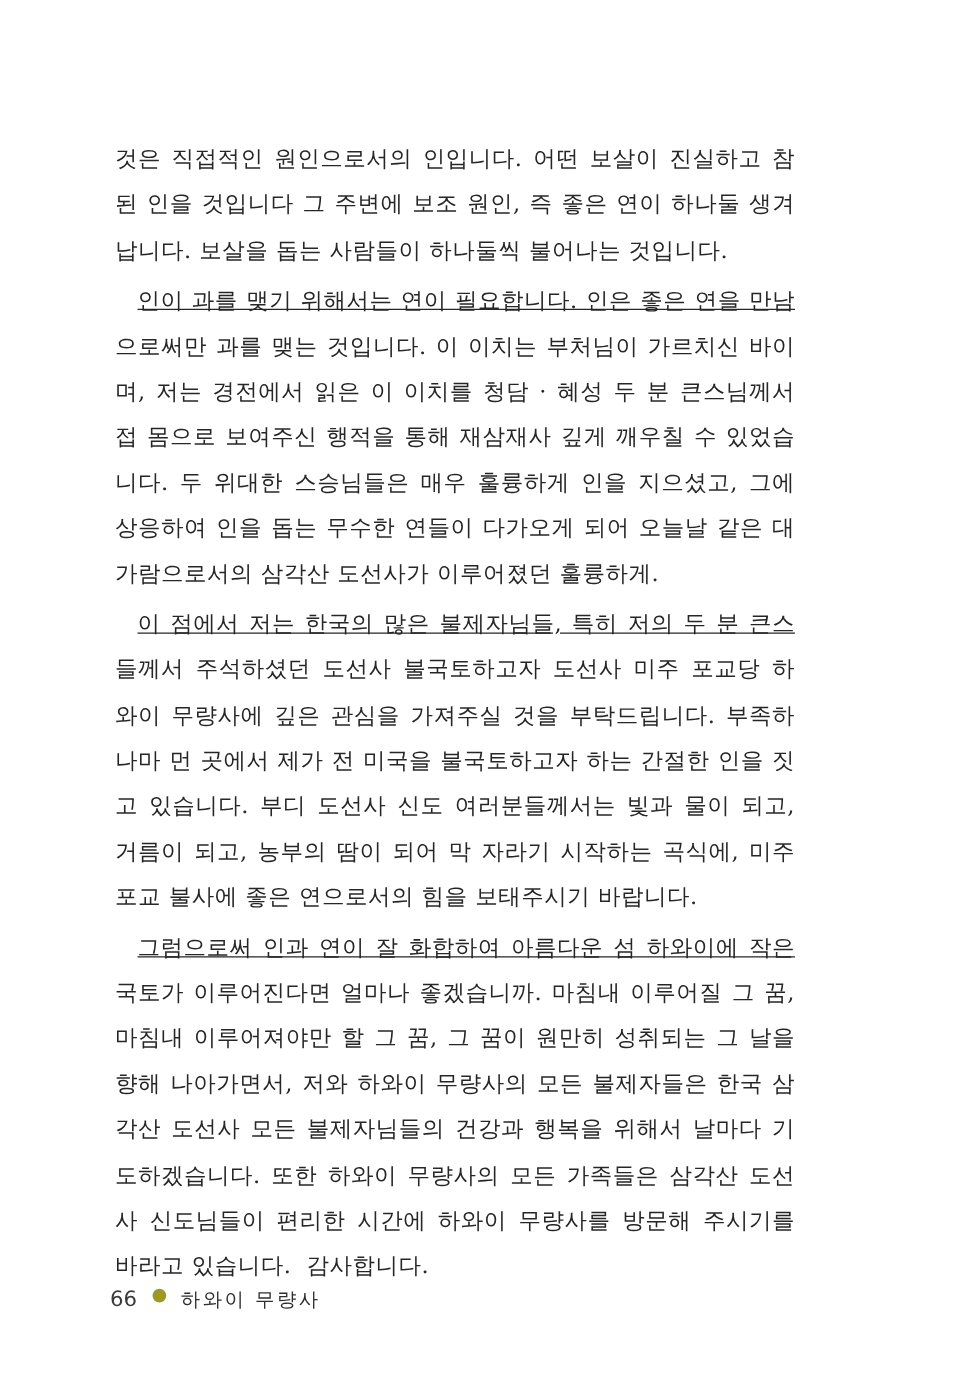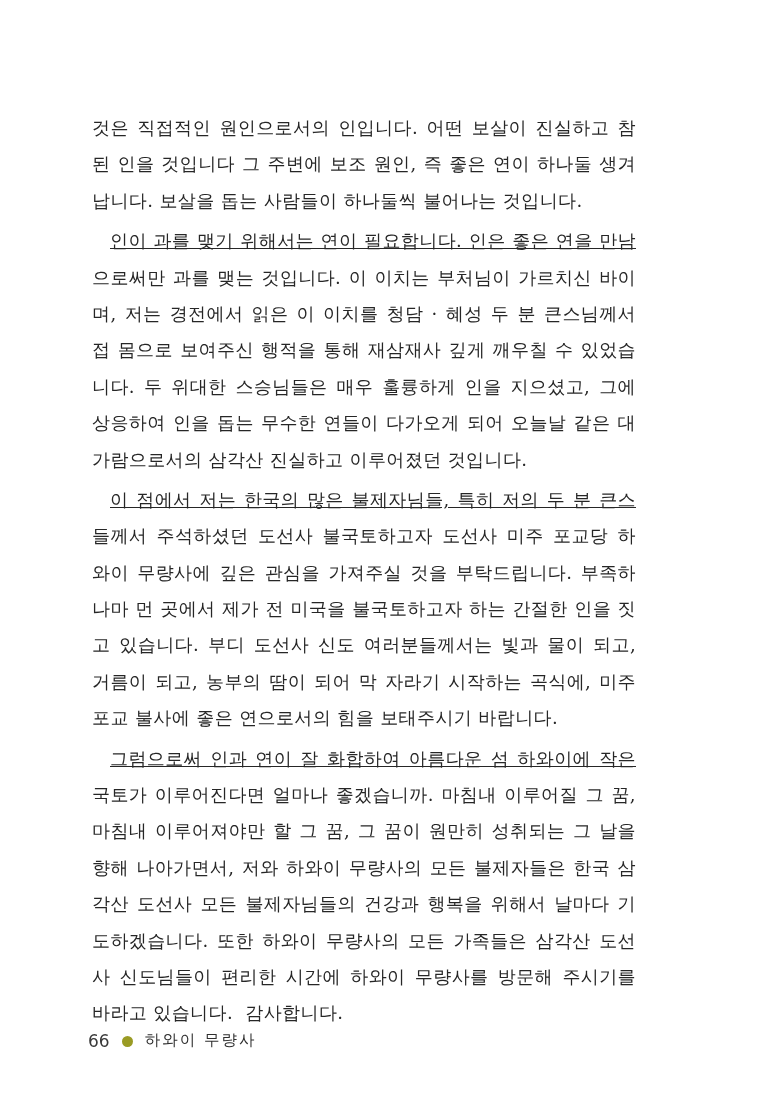--- a/index.html
+++ b/index.html
@@ -41,21 +41,20 @@
   }
   .line.ind {           
     text-indent: 1em;
     text-decoration: underline;
   }
   .footer {
     position: absolute;
     left: 88px;
     top: 1030px;
     display: flex;
-    align-items: center;
   }
   .page-num {
     font-family: "DejaVu Sans", "Liberation Sans", sans-serif;
     font-size: 17px;
     color: #3a3a3a;
   }
   .dot {
     width: 11px;
     height: 11px;
     border-radius: 50%;
@@ -84,21 +83,21 @@
       <div class="line pl">납니다. 보살을 돕는 사람들이 하나둘씩 불어나는 것입니다.</div>
     </div>
 
     <div class="para">
       <div class="line ind">인이 과를 맺기 위해서는 연이 필요합니다. 인은 좋은 연을 만남</div>
       <div class="line">으로써만 과를 맺는 것입니다. 이 이치는 부처님이 가르치신 바이</div>
       <div class="line">며, 저는 경전에서 읽은 이 이치를 청담 · 혜성 두 분 큰스님께서 직</div>
       <div class="line">접 몸으로 보여주신 행적을 통해 재삼재사 깊게 깨우칠 수 있었습</div>
       <div class="line">니다. 두 위대한 스승님들은 매우 훌륭하게 인을 지으셨고, 그에</div>
       <div class="line">상응하여 인을 돕는 무수한 연들이 다가오게 되어 오늘날 같은 대</div>
-      <div class="line pl">가람으로서의 삼각산 진실하고 이루어졌던 것입니다.</div>
+      <div class="line pl">가람으로서의 삼각산 도선사가 이루어졌던 훌륭하게.</div>
     </div>
 
     <div class="para">
       <div class="line ind">이 점에서 저는 한국의 많은 불제자님들, 특히 저의 두 분 큰스님</div>
       <div class="line">들께서 주석하셨던 도선사 불국토하고자 도선사 미주 포교당 하</div>
       <div class="line">와이 무량사에 깊은 관심을 가져주실 것을 부탁드립니다. 부족하</div>
       <div class="line">나마 먼 곳에서 제가 전 미국을 불국토하고자 하는 간절한 인을 짓</div>
       <div class="line">고 있습니다. 부디 도선사 신도 여러분들께서는 빛과 물이 되고,</div>
       <div class="line">거름이 되고, 농부의 땀이 되어 막 자라기 시작하는 곡식에, 미주</div>
       <div class="line pl">포교 불사에 좋은 연으로서의 힘을 보태주시기 바랍니다.</div>

